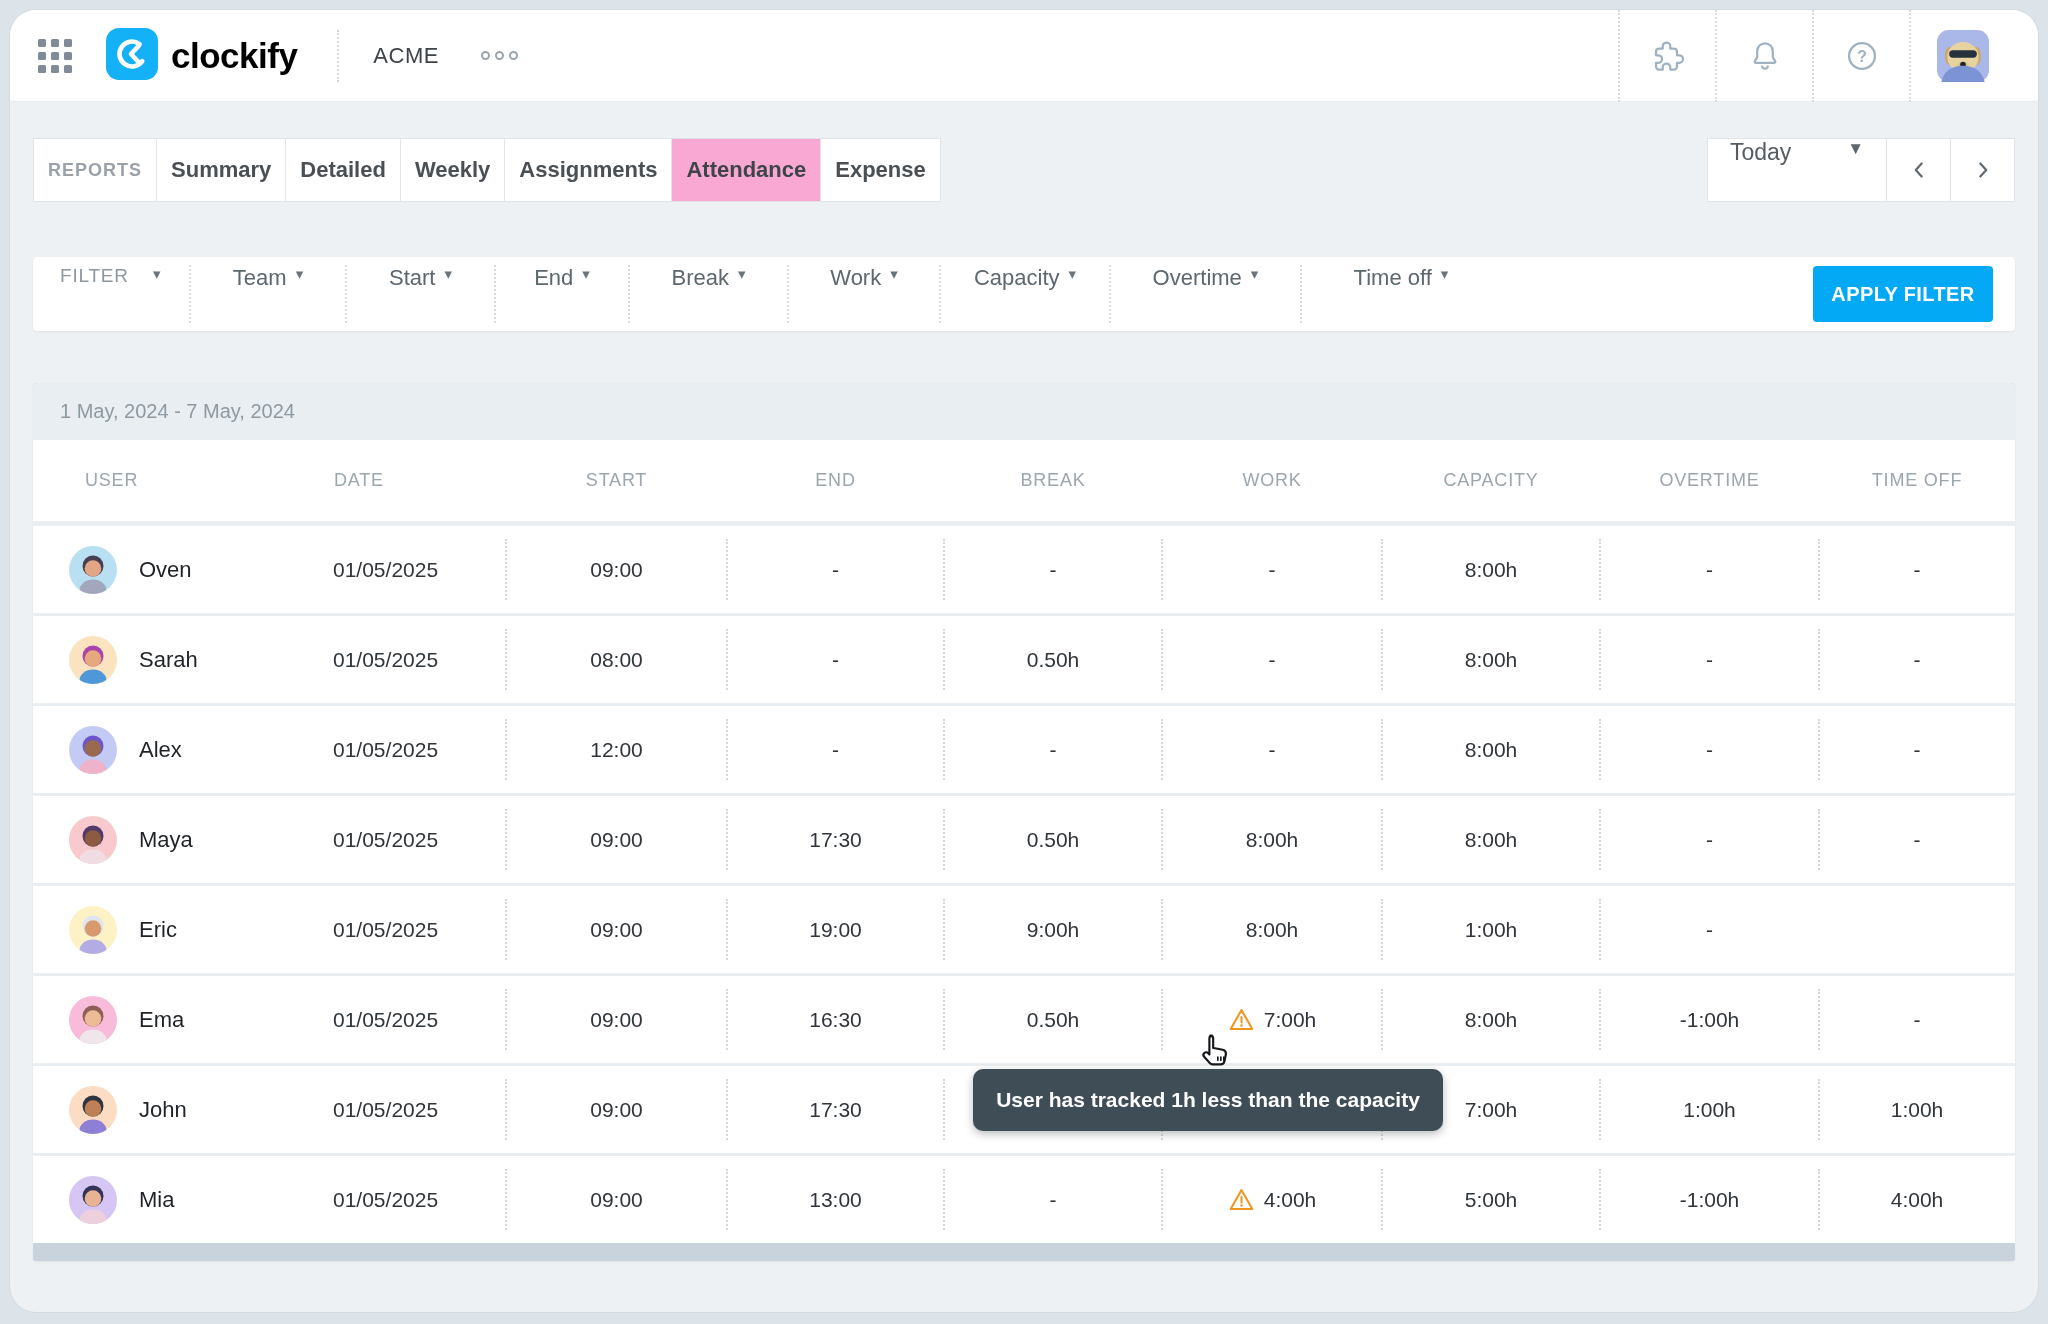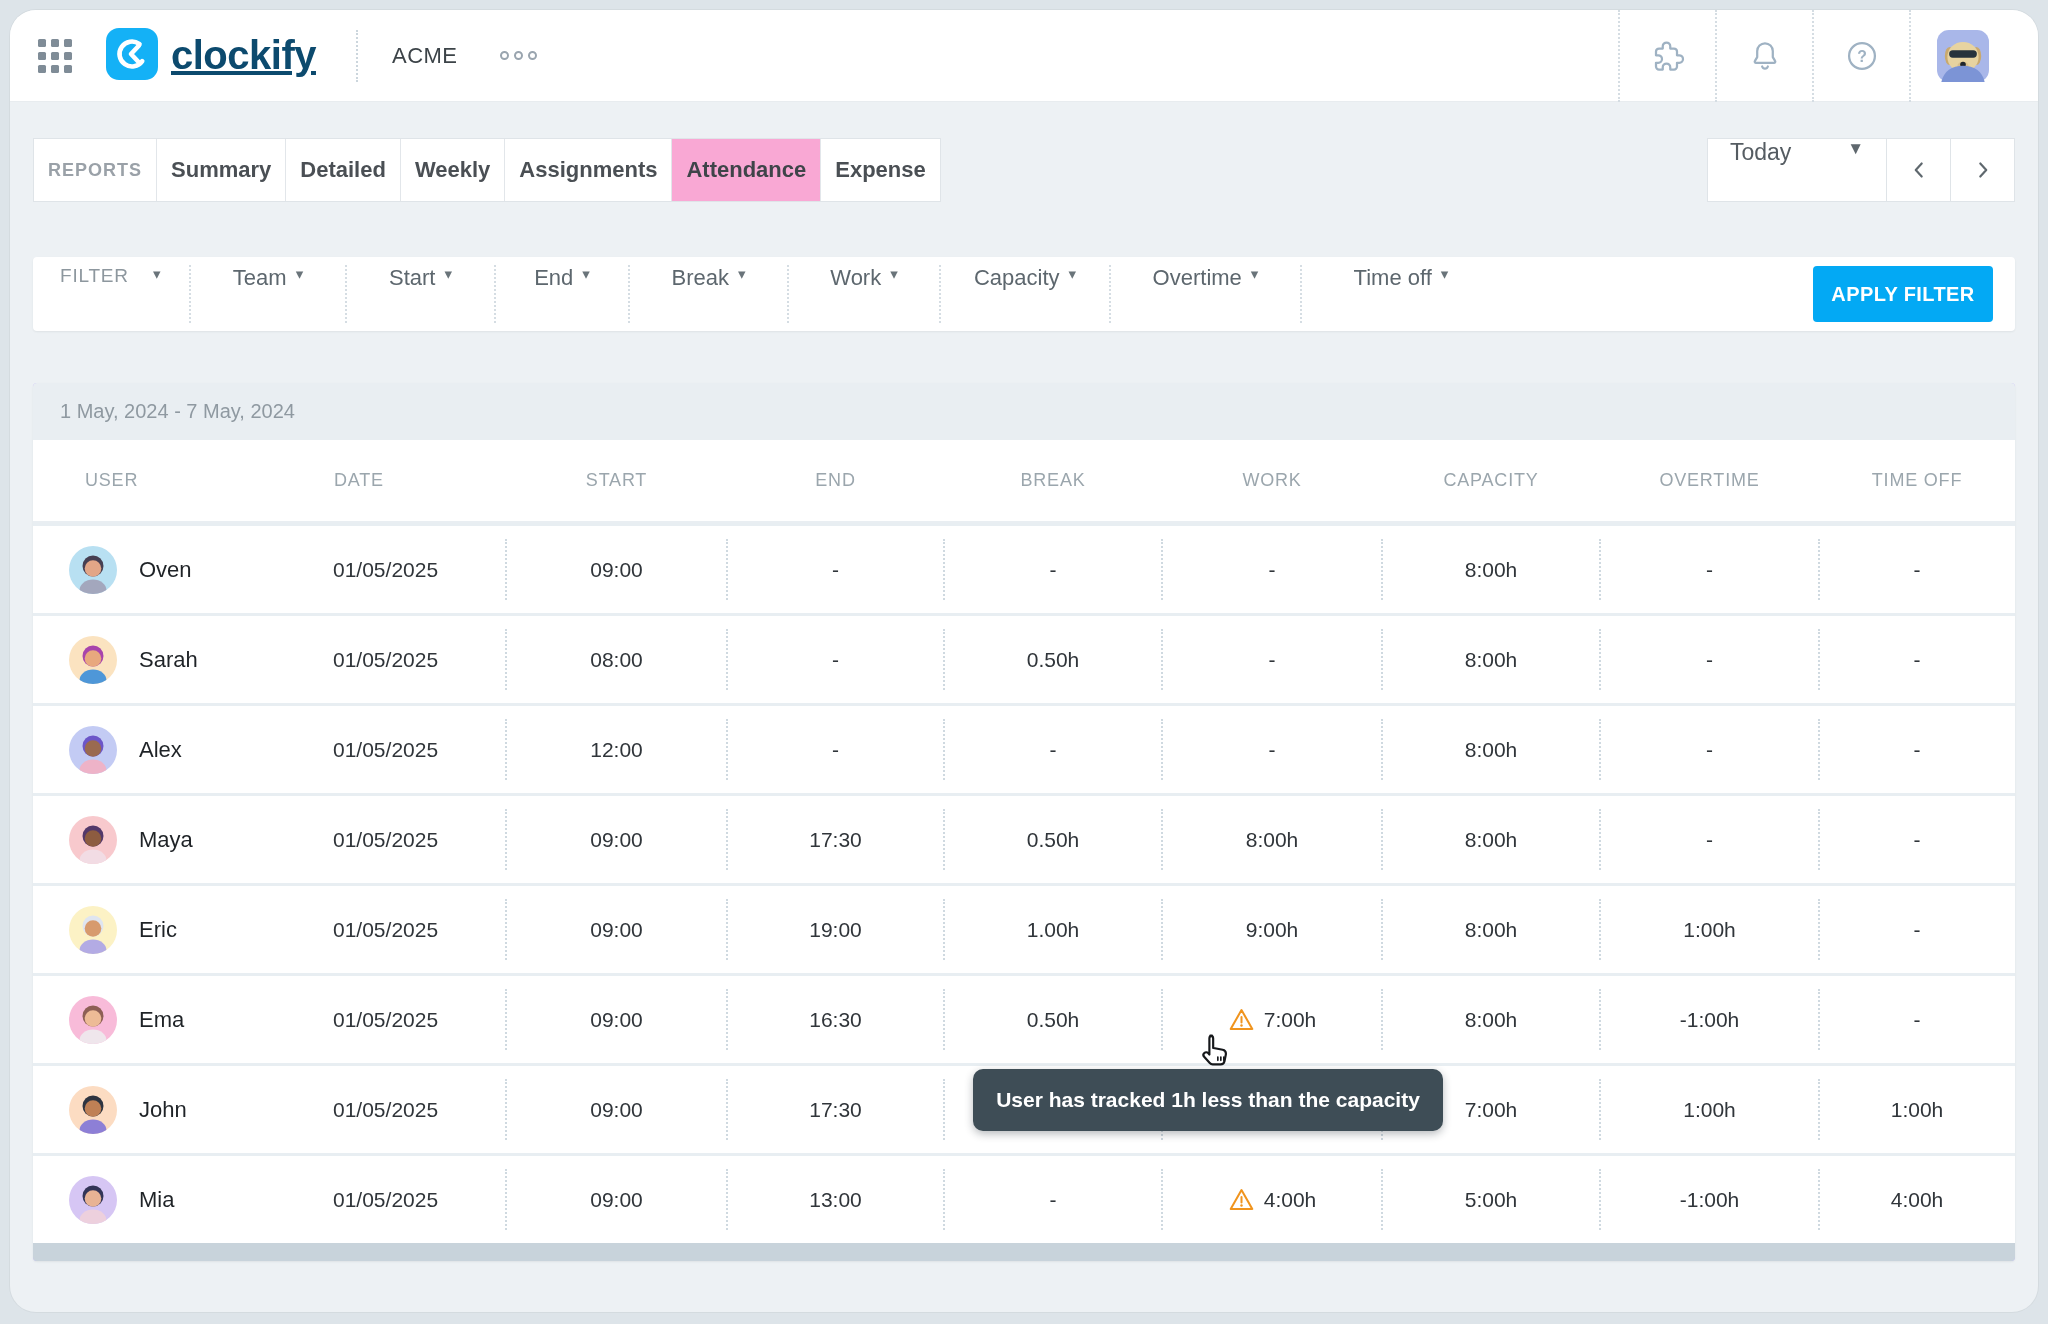--- a/index.html
+++ b/index.html
@@ -16,21 +16,21 @@
   }
   
   .topbar{
     height:92px; background:#fff; display:flex; align-items:center;
     padding:0 23px 0 28px; border-bottom:1px solid #e8ecef;
   }
   .grid-btn{ width:34px; height:34px; display:grid; grid-template-columns:repeat(3,8px);
     grid-template-rows:repeat(3,8px); gap:5px; cursor:pointer; margin-right:34px;}
   .grid-btn i{ background:#7f8c97; border-radius:1.5px; }
   .logo{ display:flex; align-items:center; gap:13px; cursor:pointer; }
-  .logo-word{ font-size:40px; font-weight:700; color:#0c4a6e; letter-spacing:-.5px;text-decoration:underline; }
+  .logo-word{ font-size:35px; font-weight:700; color:#000000; letter-spacing:-.5px; }
   .vdiv{ height:52px; border-left:2px dotted #ccd6dd; margin:0 34px 0 40px; }
   .workspace{ font-size:22px; color:#3c4348; letter-spacing:.5px; cursor:pointer; }
   .ws-menu{ display:flex; gap:5px; margin-left:42px; cursor:pointer; }
   .ws-menu i{ width:9px; height:9px; border:2px solid #9aa5af; border-radius:50%; }
   .tb-right{ margin-left:auto; display:flex; align-items:stretch; height:92px; }
   .tb-item{ width:97px; display:flex; align-items:center; justify-content:center;
     border-left:2px dotted #d5dde3; cursor:pointer; }
   .tb-item.avatar-item{ width:106px; }
   .tb-icon{ stroke:#9fb2c3; fill:none; stroke-width:1.5; stroke-linecap:round; stroke-linejoin:round; }
   
@@ -320,21 +320,20 @@
             <span class="avatar" style="background: rgb(252, 242, 197);"><svg width="48" height="48" viewBox="0 0 48 48">
     <circle cx="24" cy="20" r="10.5" fill="#dfe5f0"></circle>
     <circle cx="24" cy="22.5" r="8.3" fill="#d79a6d"></circle>
     <ellipse cx="24" cy="44.5" rx="13.5" ry="11" fill="#b3abe4"></ellipse>
   </svg></span>
             <span>Eric</span>
           </div>
         <div class="cell c-date">01/05/2025</div>
         <div class="cell sep">09:00</div>
         <div class="cell sep">19:00</div>
-        <div class="cell sep">1.00h</div>
         <div class="cell sep">9:00h</div>
         <div class="cell sep">8:00h</div>
         <div class="cell sep">1:00h</div>
         <div class="cell sep">-</div>
       </div>
 
       <div class="tgrid trow">
         <div class="cell c-user">
             <span class="avatar" style="background: rgb(248, 187, 217);"><svg width="48" height="48" viewBox="0 0 48 48">
     <circle cx="24" cy="20" r="10.5" fill="#8d5f55"></circle>

